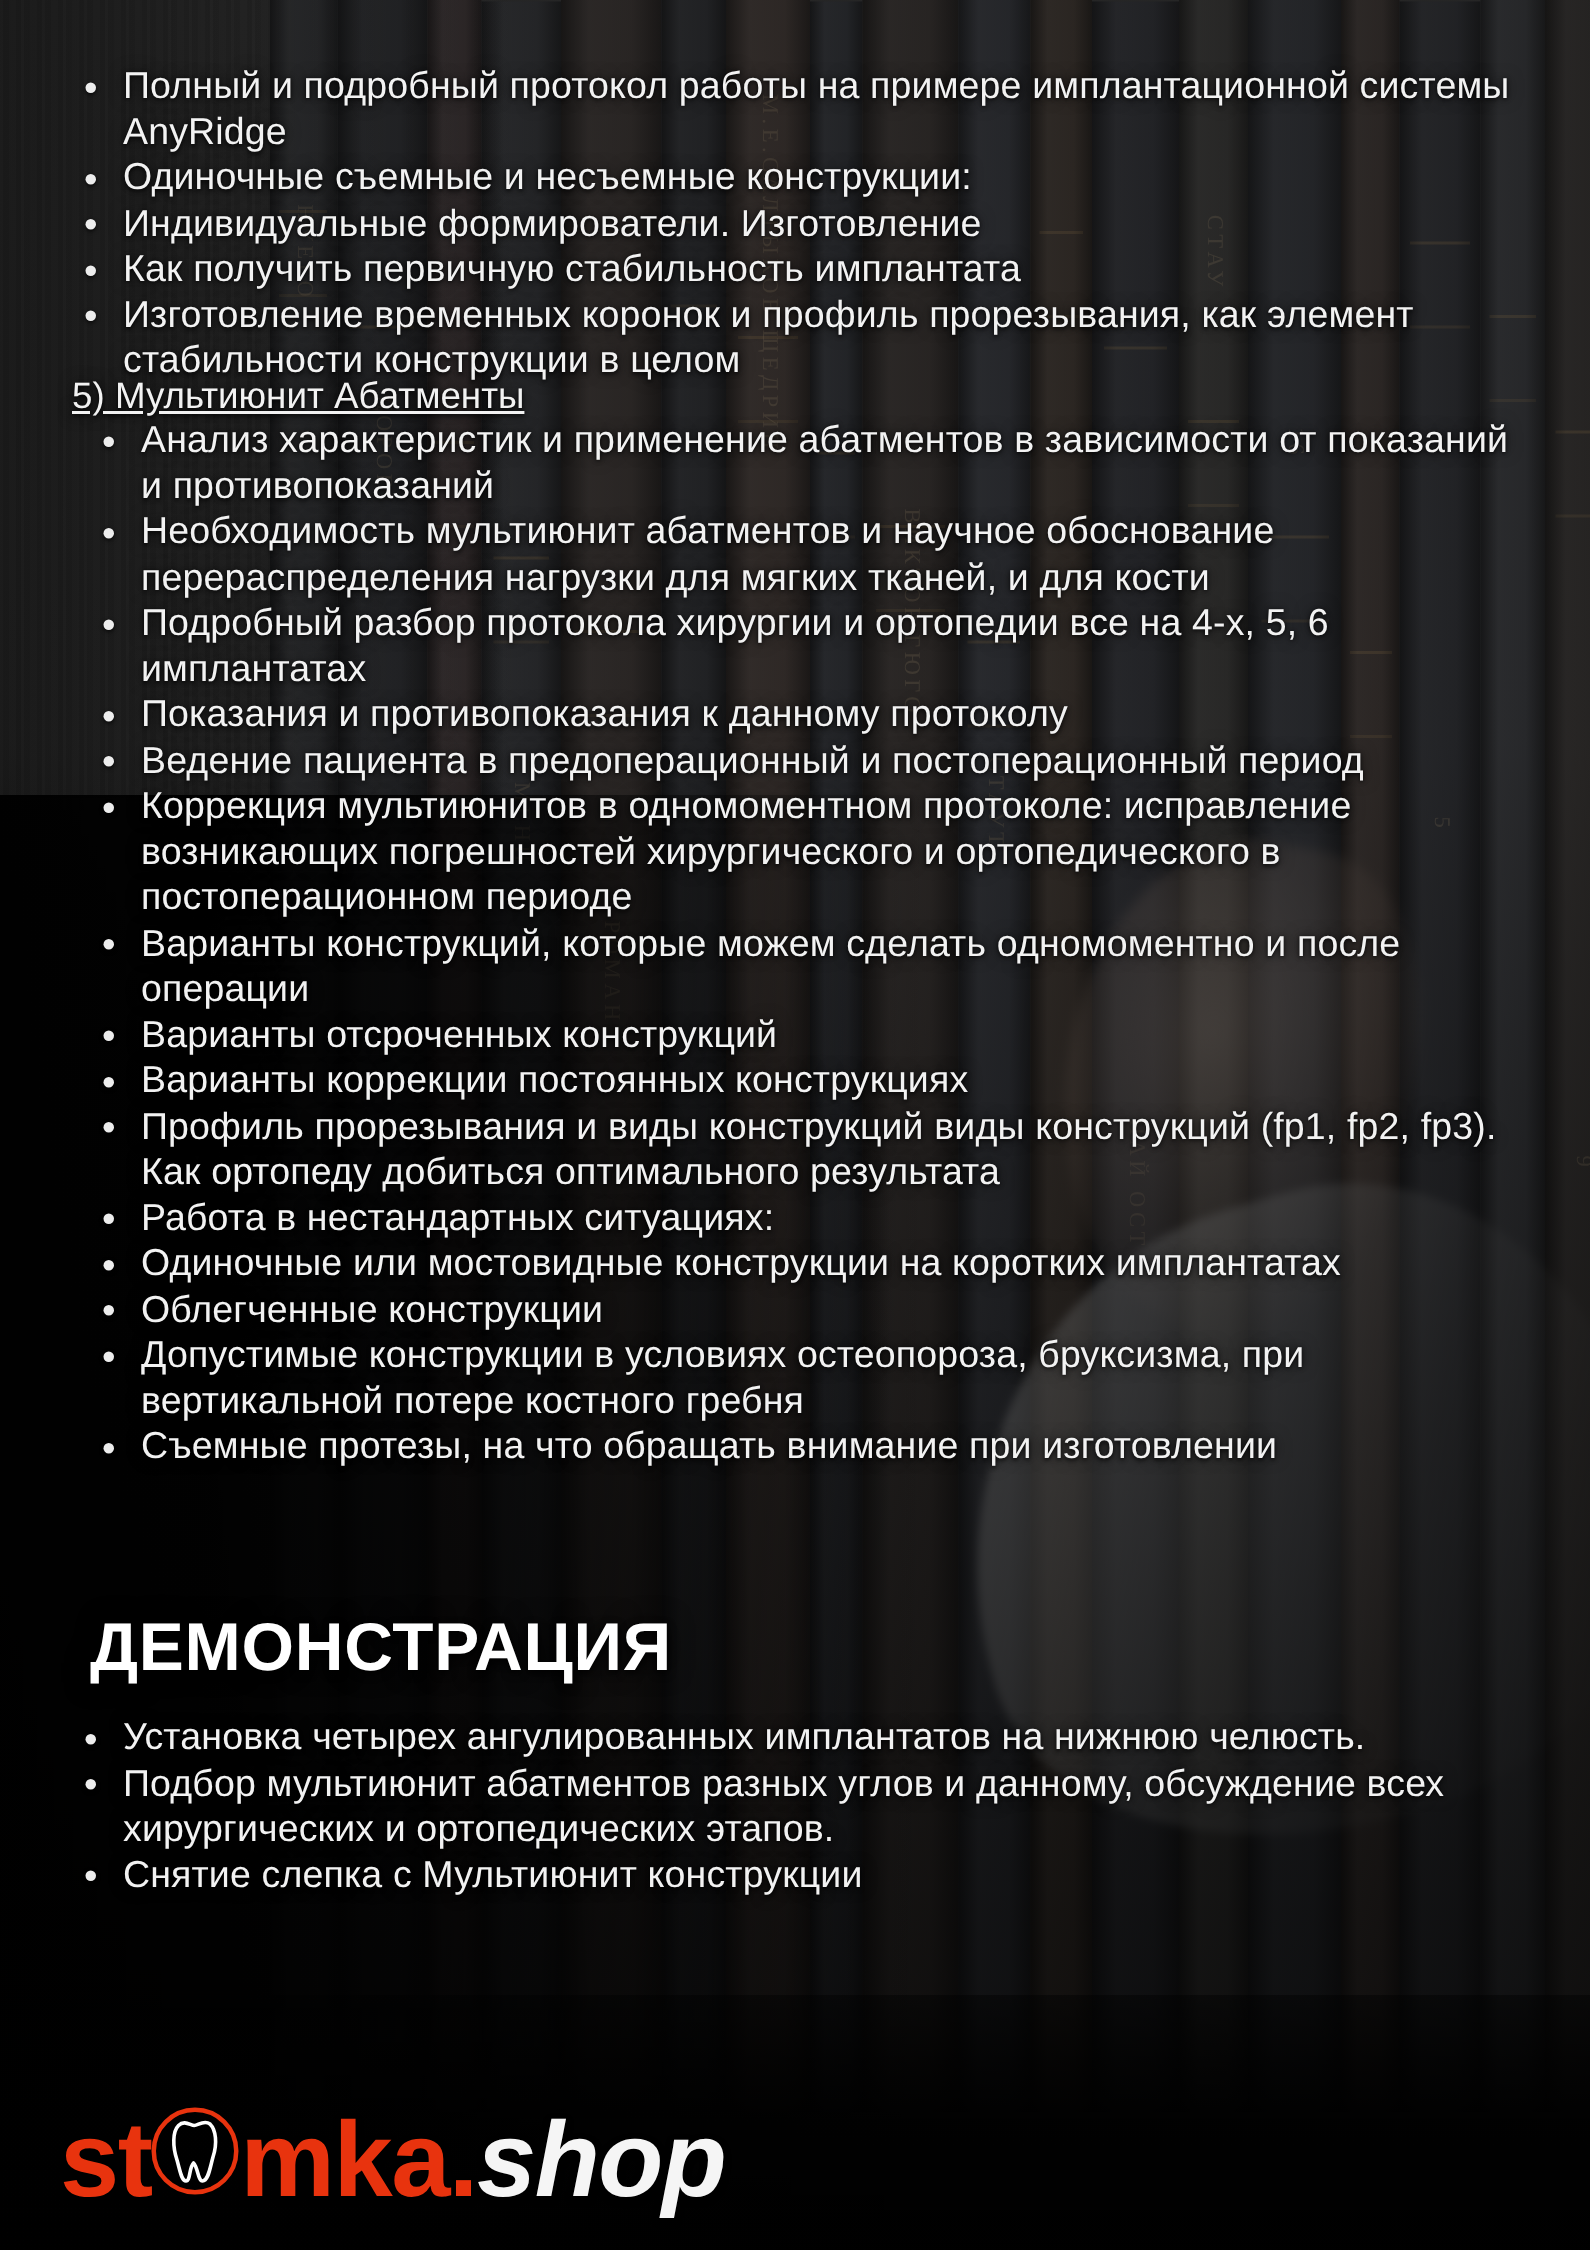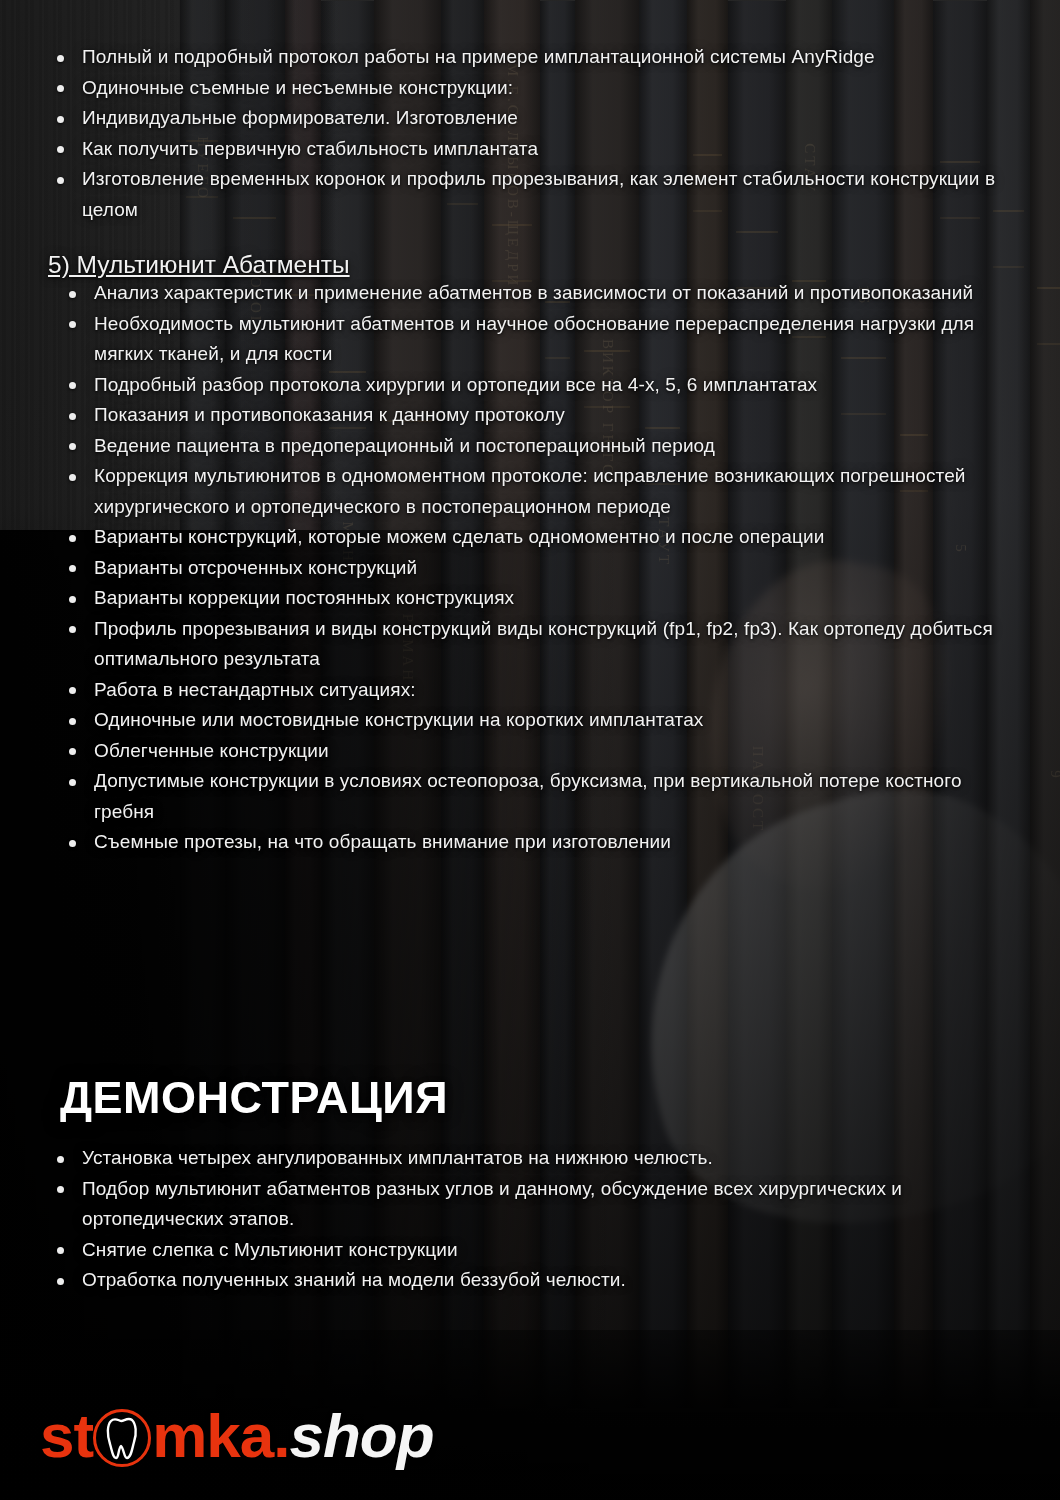--- a/index.html
+++ b/index.html
@@ -123,21 +123,21 @@
     position:absolute; inset:0;
     color:#fff;
     padding:0;
   }
 
   ul.bullets { list-style:none; margin:0; padding:0; }
 
   li.bullet {
     position:relative;
     padding-left:82px;
-    font-size:19px;
+    font-size:25px;
     line-height:30.5px;
     color:#f2f2f2;
     letter-spacing:.1px;
     text-shadow:0 1px 3px rgba(0,0,0,.85), 0 0 10px rgba(0,0,0,.6);
   }
   li.bullet::before {
     content:"";
     position:absolute;
     left:57px; top:12.5px;
     width:7px; height:7px;
@@ -165,22 +165,22 @@
     letter-spacing:.5px;
     color:#ffffff;
     text-shadow:0 2px 6px rgba(0,0,0,.9), 0 0 16px rgba(0,0,0,.7);
   }
 
   #list-demo { position:absolute; left:0; top:1143px; width:1010px; }
 
   
   .logo {
     position:absolute; left:40px; top:1405px;
-    display:flex; align-items:flex-end;
-    font-size:62px; font-weight:bold;
+    display:flex; align-items:flex-start;
+    font-size:71px; font-weight:bold;
     letter-spacing:-1px;
     line-height:1;
   }
   .logo .red   { color:#e8330e; text-shadow:0 2px 5px rgba(0,0,0,.7); }
   .logo .white { color:#f5f5f5; text-shadow:0 2px 5px rgba(0,0,0,.7);font-style:italic; }
   .logo .tooth-mark {
     position:relative;
     width:58px; height:58px;
     margin:0 1px 0 0;
     display:inline-block;
@@ -310,21 +310,20 @@
         <li class="bullet">Допустимые конструкции в условиях остеопороза, бруксизма, при вертикальной потере костного гребня</li>
         <li class="bullet">Съемные протезы, на что обращать внимание при изготовлении</li>
       </ul>
 
     <div class="section-head">ДЕМОНСТРАЦИЯ</div>
 
     <ul class="bullets" id="list-demo">
         <li class="bullet">Установка четырех ангулированных имплантатов на нижнюю челюсть.</li>
         <li class="bullet">Подбор мультиюнит абатментов разных углов и данному, обсуждение всех хирургических и ортопедических этапов.</li>
         <li class="bullet">Снятие слепка с Мультиюнит конструкции</li>
-        <li class="bullet">Отработка полученных знаний на модели беззубой челюсти.</li>
       </ul>
 
     <div class="logo">
       <span class="red">st</span>
       <span class="tooth-mark">
         <span class="ring"></span>
         <svg width="34" height="46" viewBox="0 0 34 46" fill="none">
           <path d="M6 6 C2 10, 2 20, 5 29 C7 36, 8 43, 11 43 C14 43, 13 34, 16 31
                    C19 34, 19 43, 22 43 C26 43, 27 34, 29 27 C32 18, 31 9, 27 5
                    C23 2, 19 6, 16.5 6 C14 6, 10 2, 6 6 Z" stroke="#ffffff" stroke-width="2.4" stroke-linejoin="round" fill="none"></path>

